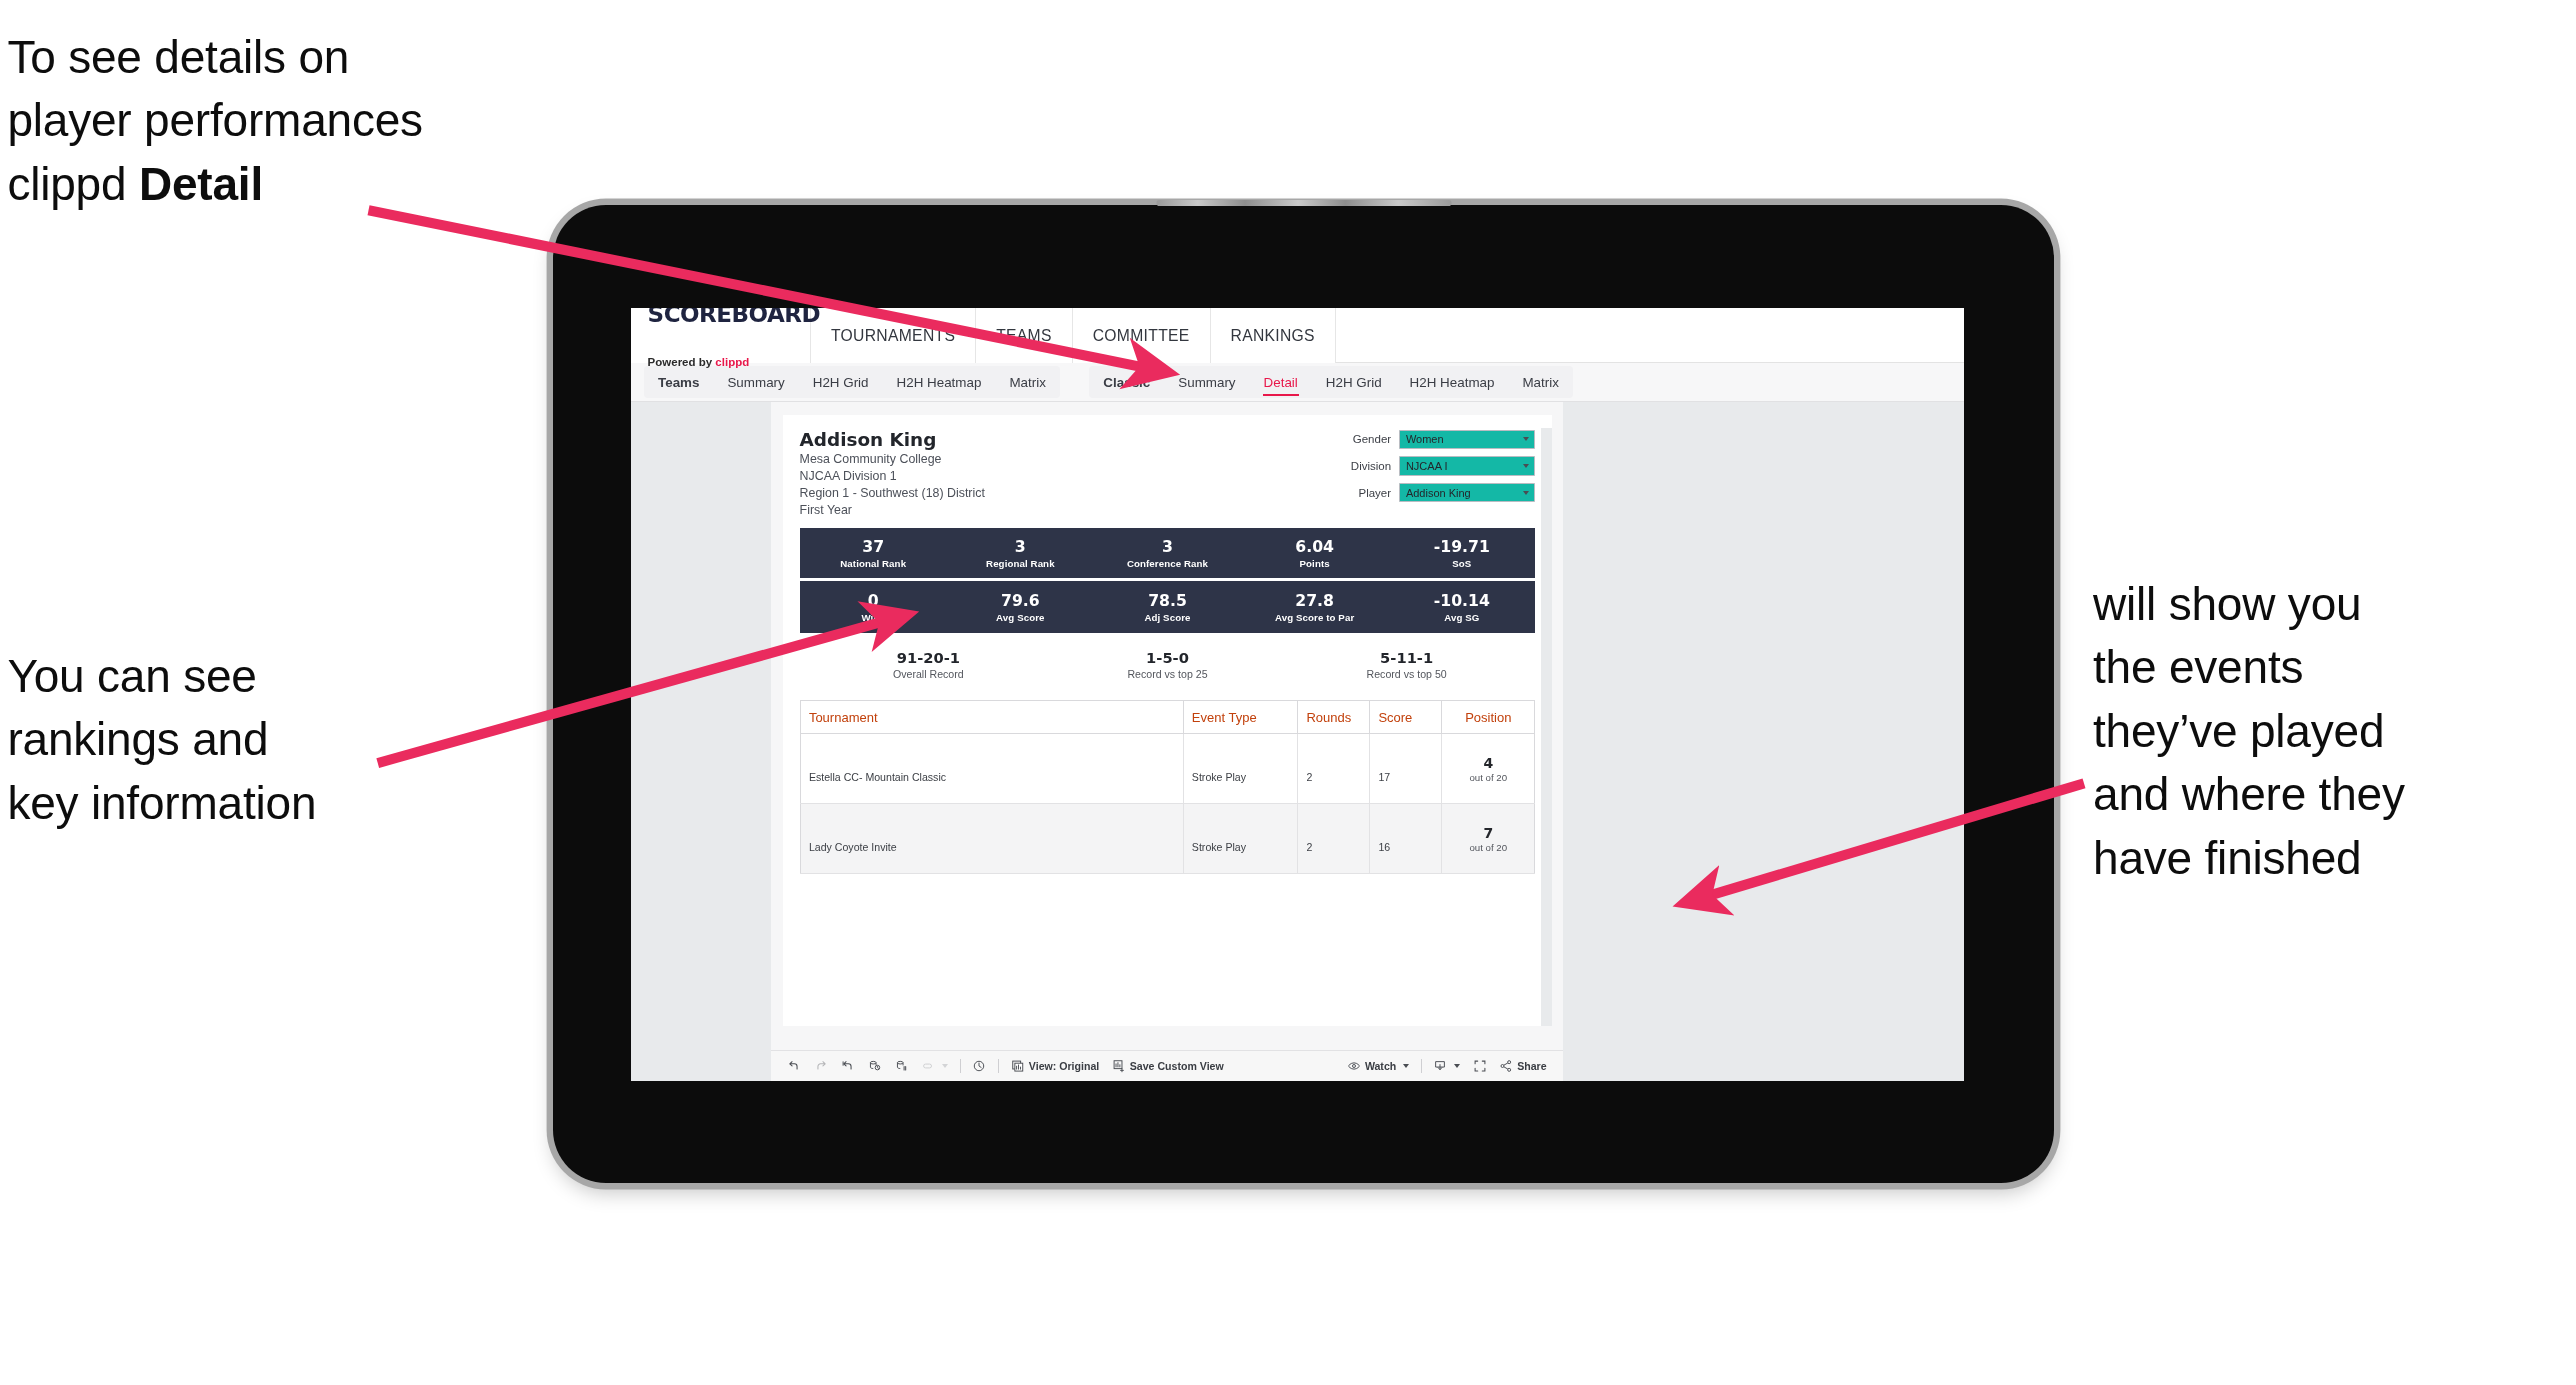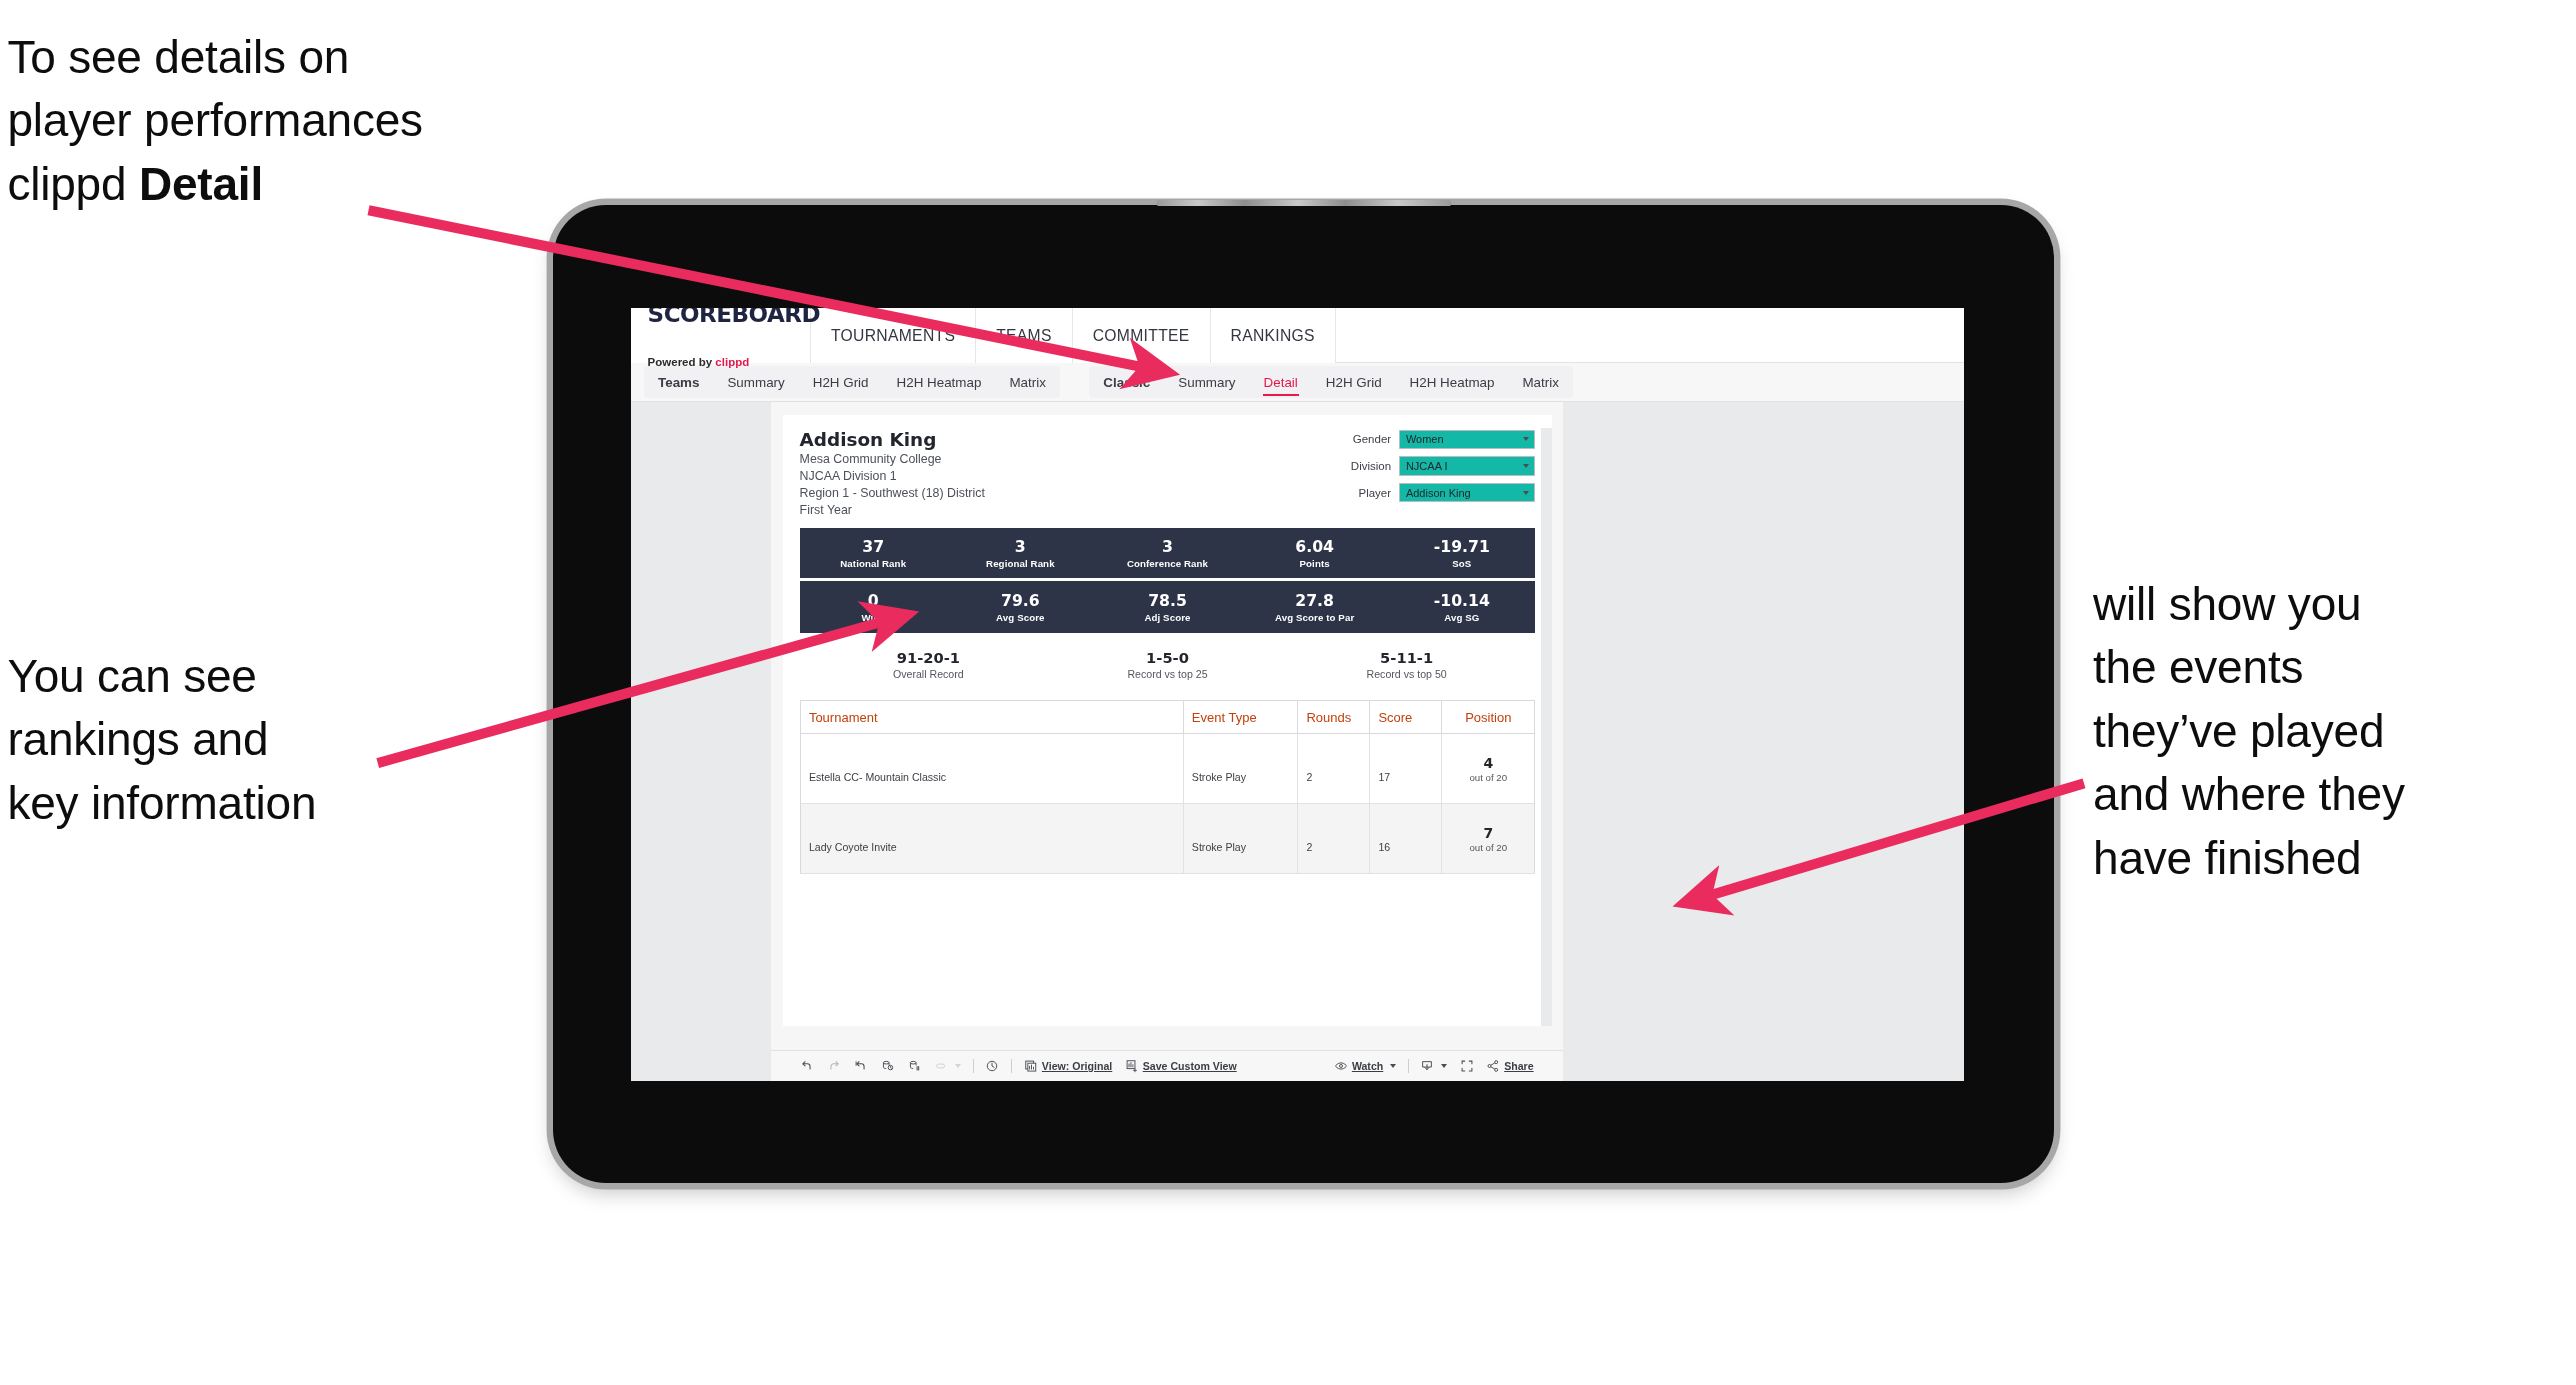--- a/index.html
+++ b/index.html
@@ -309,24 +309,23 @@
   #bottombar {
     position: absolute;
     left: 140px;
     bottom: 0;
     width: 792px;
     height: 31px;
     background: #f7f7f7;
     border-top: 0.9px solid #e2e2e4;
     display: flex;
     align-items: center;
-    padding: 0 23px;
+    padding: 0 10px;
     font-size: 10.6px;
     color: #3a3d43;
-    text-decoration: underline;
   }
   .tb-item { display: flex; align-items: center; gap: 3.7px; padding: 0 6.4px; white-space: nowrap; }
   .tb-item.disabled { opacity: 0.38; }
   .tb-sep { width: 0.9px; height: 14px; background: #cfcfd2; margin: 0 5.5px; }
   .tb-spacer { flex: 1; }
   .tb-label { font-weight: 700; font-size: 10.6px; }
   .tb-icon { display: inline-flex; width: 14px; height: 14px; align-items: center; justify-content: center; }
   .tb-caret {
     width: 0; height: 0;
     border-left: 3.2px solid transparent;

